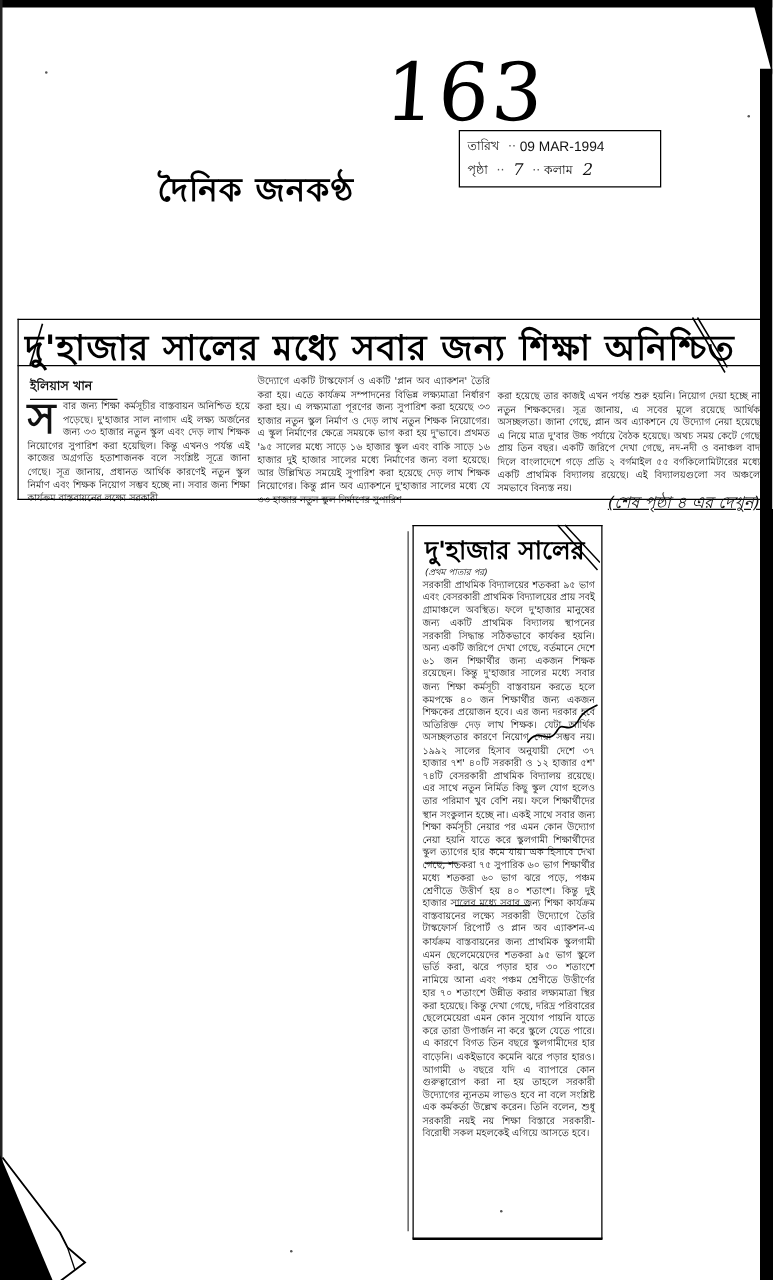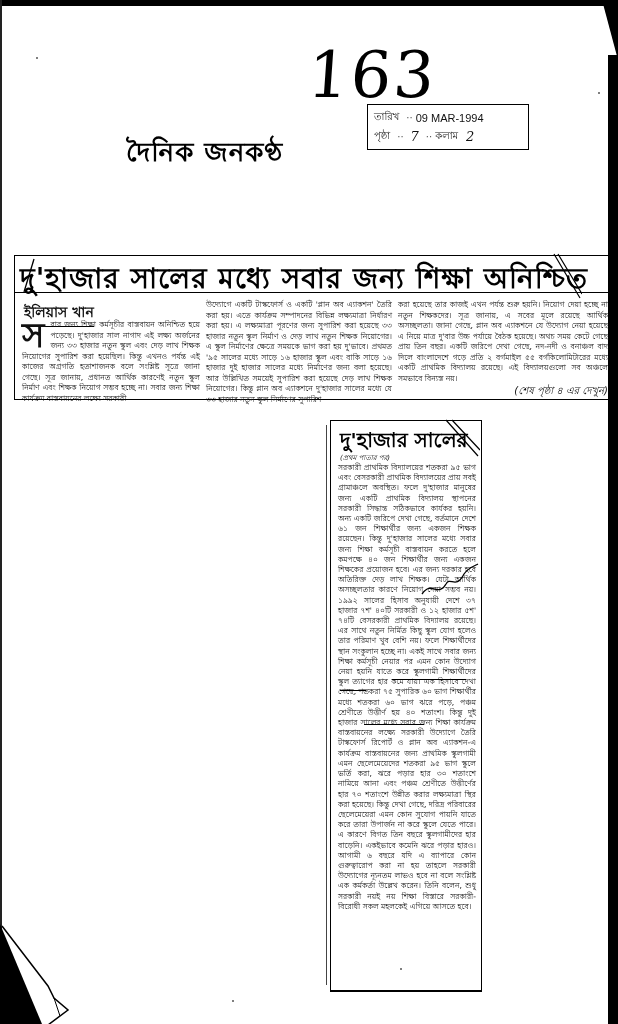--- a/index.html
+++ b/index.html
@@ -30,29 +30,29 @@
   .stamp-hand { font-family:"DejaVu Serif", serif; font-style:italic; font-size:13px; margin:0 4px; }
   .stamp-dots { color:#555; margin:0 3px; }
 
   .article-box { position:absolute; left:14px; top:255px; width:600px; height:143px;
     border-top:1.5px solid #000; border-left:1px solid #000; border-bottom:1px solid #000; }
   .headline { position:absolute; left:20px; top:257px; width:560px; font-size:28px;
     font-weight:bold; letter-spacing:1px; color:#000; white-space:nowrap; }
   .headline-rule { position:absolute; left:14px; top:292px; width:600px; height:1px; background:#000; }
   .pen-slash { position:absolute; left:552px; top:252px; width:30px; height:48px; }
 
-  .byline { position:absolute; left:24px; top:301px; font-size:14px; font-weight:bold;
+  .byline { position:absolute; left:24px; top:301px; font-size:10px; font-weight:bold;
     border-bottom:1.5px solid #000; padding-bottom:1px; width:70px; }
 
   .col { position:absolute; font-size:7.6px; line-height:10.5px; text-align:justify; color:#111; }
   .col1 { left:22px; top:320px; width:178px; }
   .col2 { left:206px; top:300px; width:186px; }
-  .col3 { left:398px; top:300px; width:210px; }
+  .col3 { left:398px; top:312px; width:210px; }
   .dropcap { float:left; font-size:34px; line-height:30px; font-weight:bold; margin:0 6px 0 0; }
-  .cont-note { display:block; text-align:right; font-style:italic; font-size:10px; margin-top:2px; }
+  .cont-note { display:block; text-align:right; font-style:italic; font-size:13px; margin-top:2px;text-decoration:underline; }
 
   .cont-box { position:absolute; left:330px; top:420px; width:150px; height:570px;
     border-left:1px solid #000; border-right:1.5px solid #000; border-top:1.5px solid #000; }
   .cont-box-inner-line { position:absolute; left:326px; top:425px; width:1px; height:560px; background:#444; }
   .cont-head { position:absolute; left:340px; top:425px; font-size:20px; font-weight:bold; color:#000; }
   .cont-pen { position:absolute; left:444px; top:418px; width:36px; height:40px; }
   .cont-from { position:absolute; left:340px; top:452px; font-size:7px; font-style:italic; }
   .cont-text { position:absolute; left:338px; top:463px; width:138px; font-size:7.6px;
     line-height:10.2px; text-align:justify; color:#111; }
   .cont-bottom { position:absolute; left:330px; top:990px; width:152px; height:1.5px; background:#000; }

